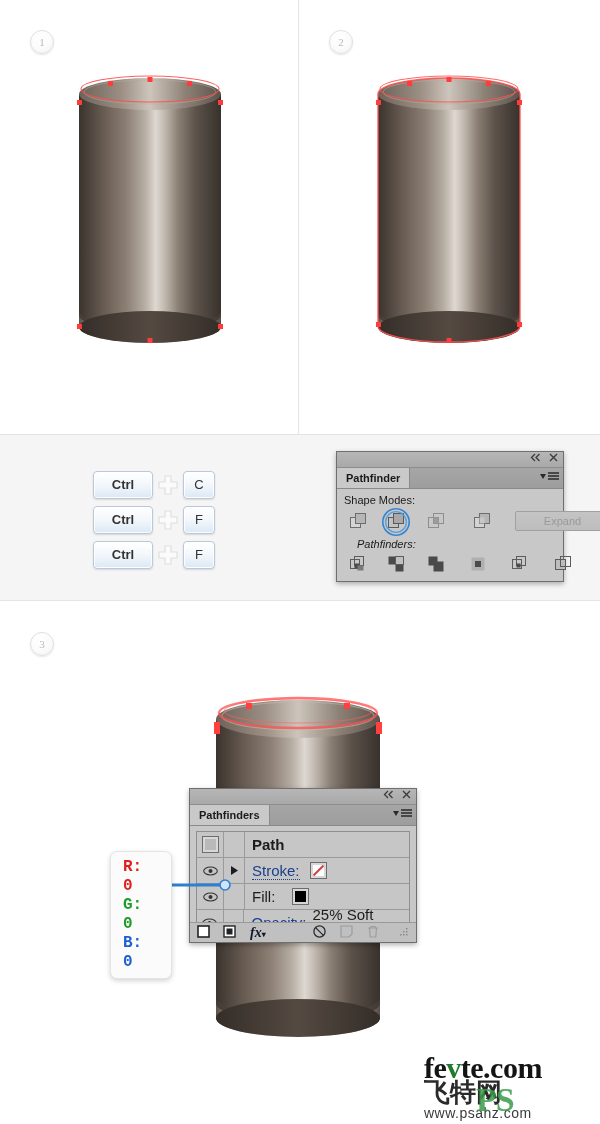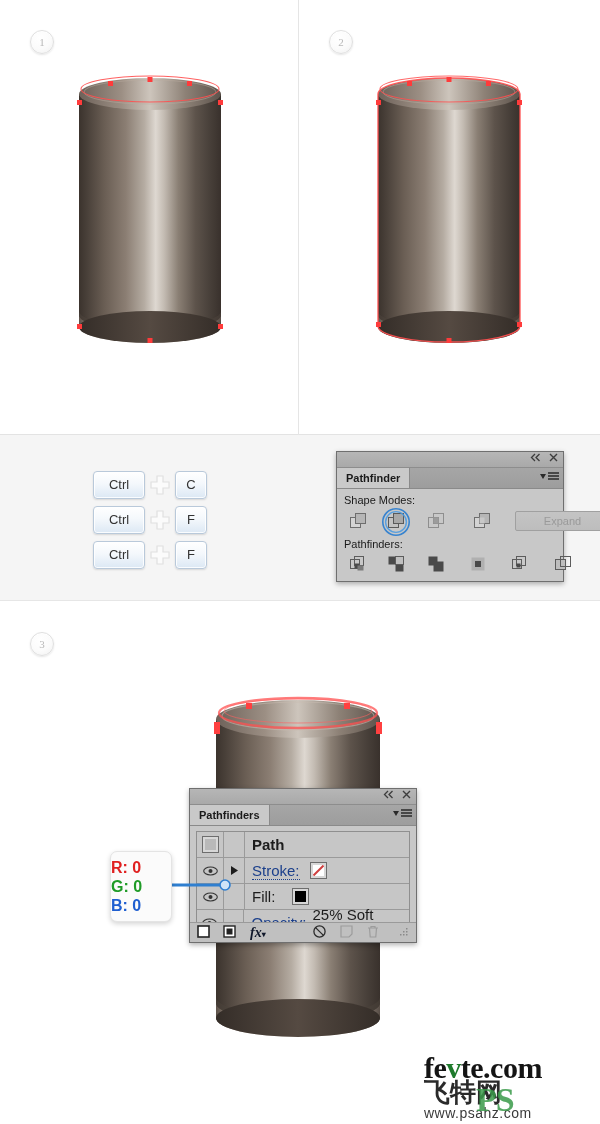--- a/index.html
+++ b/index.html
@@ -35,21 +35,21 @@
   
   .keyrow{position:absolute;display:flex;align-items:center;}
   .key{
     box-sizing:border-box;
     height:28px;border:1px solid #b9c9da;border-radius:4px;
     background:linear-gradient(180deg,#ffffff 0%,#f4f8fc 45%,#dce8f4 100%);
     box-shadow:0 1px 2px rgba(0,0,0,.13), inset 0 0 0 1px rgba(255,255,255,.85);
     color:#333;font-size:13px;text-align:center;line-height:26px;
     font-family:"Liberation Sans", sans-serif;
   }
-  .key.wide{width:52px;}
+  .key.wide{width:60px;font-weight:bold;}
   .key.narrow{width:32px;}
   .plus{width:30px;text-align:center;color:#e2e2e2;font-size:22px;line-height:28px;}
   .plus svg{display:block;margin:0 auto;}
 
   
   .panel{
     position:absolute;box-sizing:border-box;
     background:#c8c8c8;
     border:1px solid #6f6f6f;
     box-shadow:0 2px 5px rgba(0,0,0,.30);
@@ -96,22 +96,22 @@
   .ap-link{color:#1b3f8b;border-bottom:1px dotted #1b3f8b;}
   .swatch{width:17px;height:17px;border:1px solid #6d6d6d;background:#d7d7d7;display:flex;align-items:center;justify-content:center;box-sizing:border-box;}
   .swatch-inner{width:11px;height:11px;}
   .ap-footer{height:20px;display:flex;align-items:center;background:#c0c0c0;border-top:1px solid #9a9a9a;}
 
   
   .rgb-box{
     position:absolute;box-sizing:border-box;
     background:#fbfbfb;border:1px solid #e4e4e4;border-radius:7px;
     box-shadow:0 2px 5px rgba(0,0,0,.17);
-    padding:6px 0;
-    font-family:Liberation Sans, sans-serif;font-weight:bold;font-size:16px;line-height:19px;
+    padding:6px 12px;
+    font-family:Liberation Mono, monospace;font-weight:bold;font-size:16px;line-height:19px;
   }
   .rgb-r{color:#e02020;}
   .rgb-g{color:#1f9b27;}
   .rgb-b{color:#1f5fd0;}
 
   .connector{position:absolute;}
 
   
   .watermark{position:absolute;}
   .wm-fevte{
@@ -357,21 +357,21 @@
         <div class="pf-btn" style="margin-left:20px;">
           <svg width="19" height="19" viewBox="0 0 19 19">
             <rect x="1.5" y="5.5" width="10" height="10" fill="#d4d4d4" stroke="#6e6e6e"></rect>
             <rect x="6.5" y="1.5" width="10" height="10" fill="#b6b6b6" stroke="#6e6e6e"></rect>
             <rect x="6.5" y="5.5" width="5" height="6" fill="#c8c8c8"></rect>
           </svg>
         </div>
         <div class="expand-btn" style="margin-left:20px;">Expand</div>
       </div>
 
-      <div class="lbl" style="position:absolute;left:7px;top:49px;">Pathfinders:</div>
+      <div class="lbl" style="position:absolute;left:20px;top:49px;font-style:italic;">Pathfinders:</div>
 
       <div class="pf-row" style="position:absolute;left:8px;top:64px;">
         <div class="pf-btn">
           <svg width="19" height="19" viewBox="0 0 19 19">
             <rect x="1.5" y="4.5" width="9" height="9" fill="none" stroke="#5c5c5c"></rect>
             <rect x="5.5" y="1.5" width="9" height="9" fill="none" stroke="#5c5c5c"></rect>
             <rect x="5.5" y="8.5" width="5" height="5" fill="#4a4a4a"></rect>
             <rect x="8.5" y="10.5" width="6" height="5" fill="#7a7a7a"></rect>
           </svg>
         </div>

